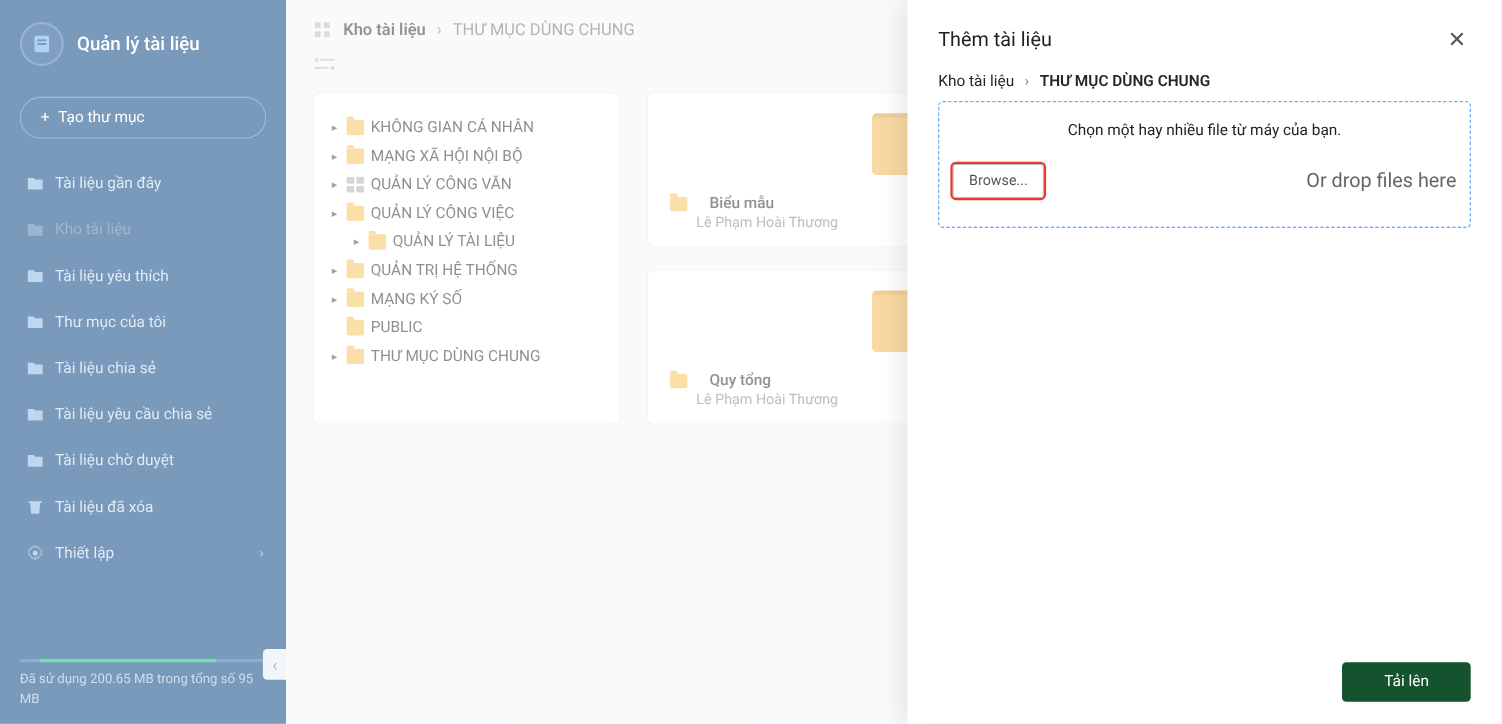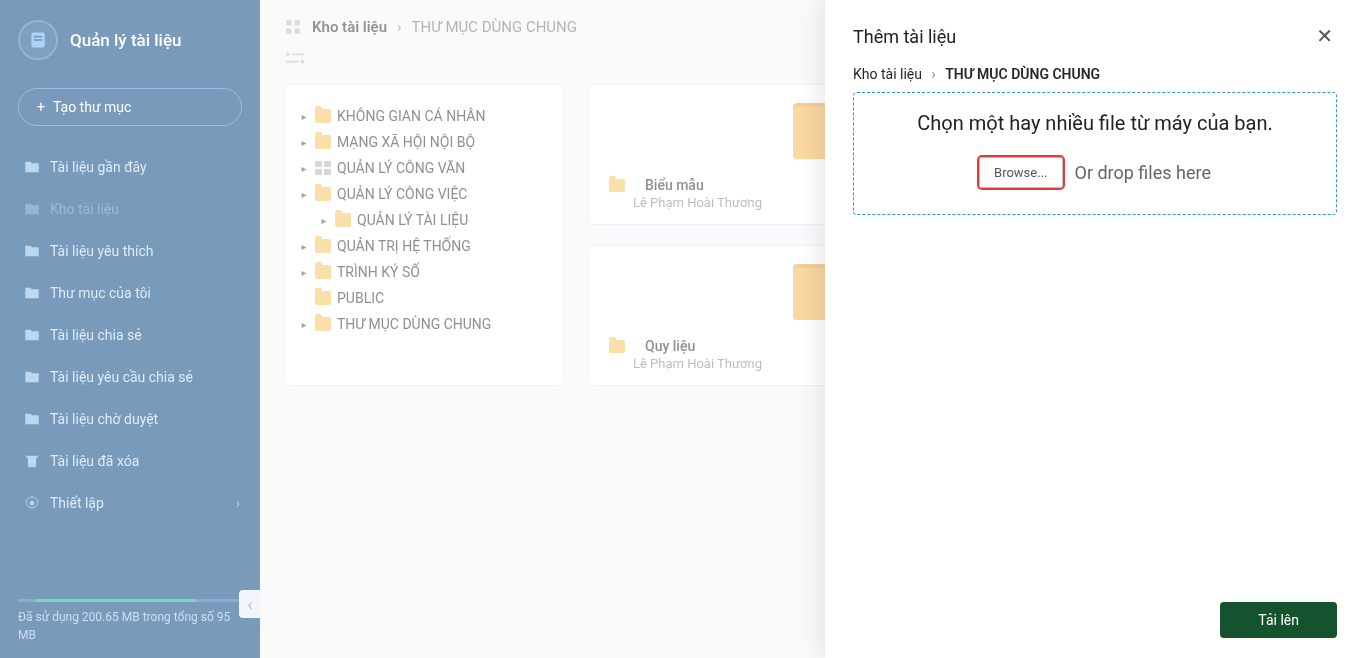--- a/index.html
+++ b/index.html
@@ -54,23 +54,23 @@
 
 .panel { position: absolute; right: 0; top: 0; width: 540px; height: 100%; background: #fff; box-shadow: -4px 0 24px rgba(0,0,0,0.1); display: flex; flex-direction: column; padding: 20px 28px; }
 .panel-header { display: flex; align-items: center; justify-content: space-between; }
 .panel-title { font-size: 18px; color: #222; font-weight: 400; }
 .close-btn { font-size: 20px; color: #555; cursor: pointer; background: none; border: none; padding: 4px; }
 .panel-bc { margin-top: 14px; font-size: 14px; color: #262626; }
 .panel-bc .sep { margin: 0 6px; color: #888; }
 .panel-bc .cur { font-weight: 600; }
 
 .dropzone { margin-top: 10px; border: 1.5px dashed #2f8ef4; border-radius: 4px; padding: 18px 12px 26px; text-align: center; }
-.dz-head { font-size: 20px; color: #222; }
+.dz-head { font-size: 14px; color: #222; }
 .dz-sub { font-size: 13px; color: #777; margin-top: 4px; }
-.dz-row { margin-top: 22px; display: flex; align-items: center; justify-content: center; gap: 12px; }
+.dz-row { margin-top: 22px; display: flex; align-items: center; justify-content: space-between; gap: 12px; }
 .browse-btn { background: #fff; border: 1px solid #bdbdbd; border-radius: 3px; padding: 7px 14px; font-size: 13px; color: #555; cursor: pointer; outline: 2px solid #e53935; outline-offset: 0; }
 .dz-or { font-size: 18px; color: #666; }
 
 .panel-footer { margin-top: auto; display: flex; justify-content: flex-end; }
 .upload-btn { background: #14532d; color: #fff; border: none; border-radius: 4px; padding: 10px 38px; font-size: 14px; cursor: pointer; }
 </style>
 </head>
 <body>
 
 <div class="sidebar">
@@ -208,21 +208,21 @@
           <span>QUẢN LÝ TÀI LIỆU</span>
         </div>
       <div class="tree-item">
           <span class="caret">▸</span>
           <span class="folder-glyph"></span>
           <span>QUẢN TRỊ HỆ THỐNG</span>
         </div>
       <div class="tree-item">
           <span class="caret">▸</span>
           <span class="folder-glyph"></span>
-          <span>TRÌNH KÝ SỐ</span>
+          <span>MẠNG KÝ SỐ</span>
         </div>
       <div class="tree-item">
           <span class="caret">&nbsp;</span>
           <span class="folder-glyph"></span>
           <span>PUBLIC</span>
         </div>
       <div class="tree-item">
           <span class="caret">▸</span>
           <span class="folder-glyph"></span>
           <span>THƯ MỤC DÙNG CHUNG</span>
@@ -235,21 +235,21 @@
         <div class="card-title-row">
           <span class="mini-folder"></span>
           <span class="card-title">Biểu mẫu</span>
         </div>
         <div class="card-sub">Lê Phạm Hoài Thương</div>
       </div>
       <div class="folder-card">
         <div class="folder-big"></div>
         <div class="card-title-row">
           <span class="mini-folder"></span>
-          <span class="card-title">Quy liệu</span>
+          <span class="card-title">Quy tổng</span>
         </div>
         <div class="card-sub">Lê Phạm Hoài Thương</div>
       </div>
     </div>
   </div>
 </div>
 
 <div class="overlay"></div>
 
 <div class="panel">

